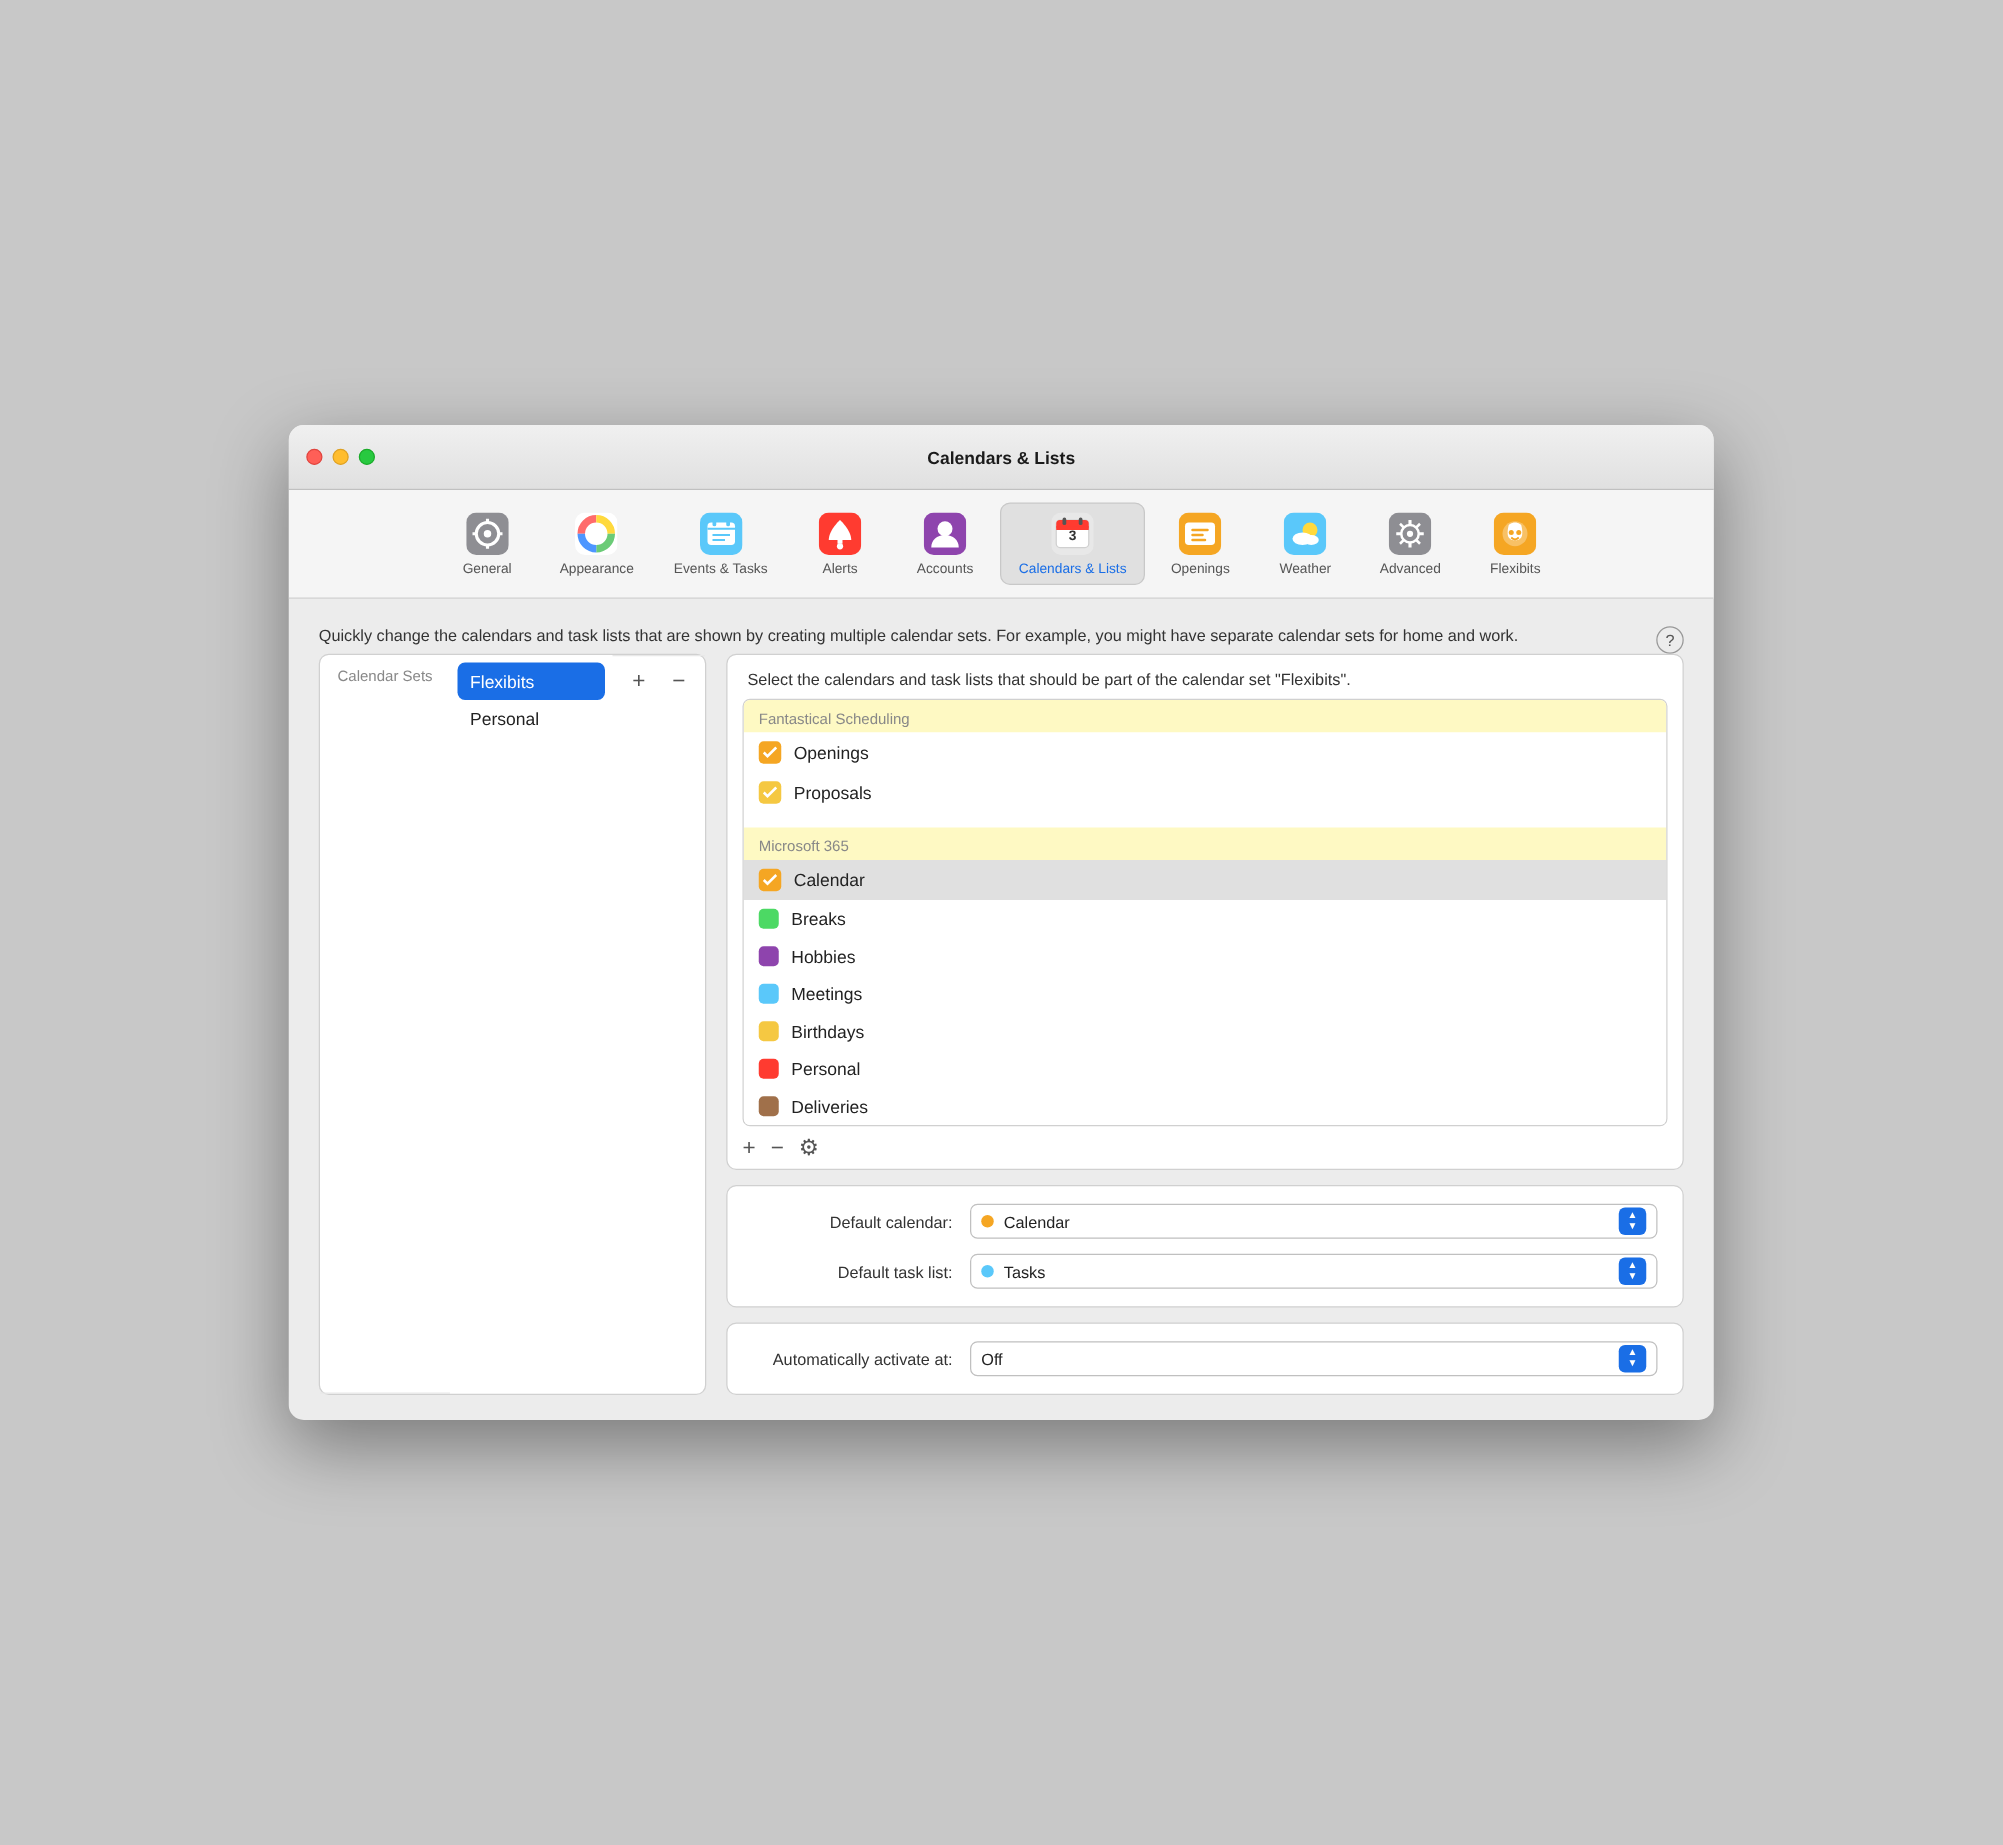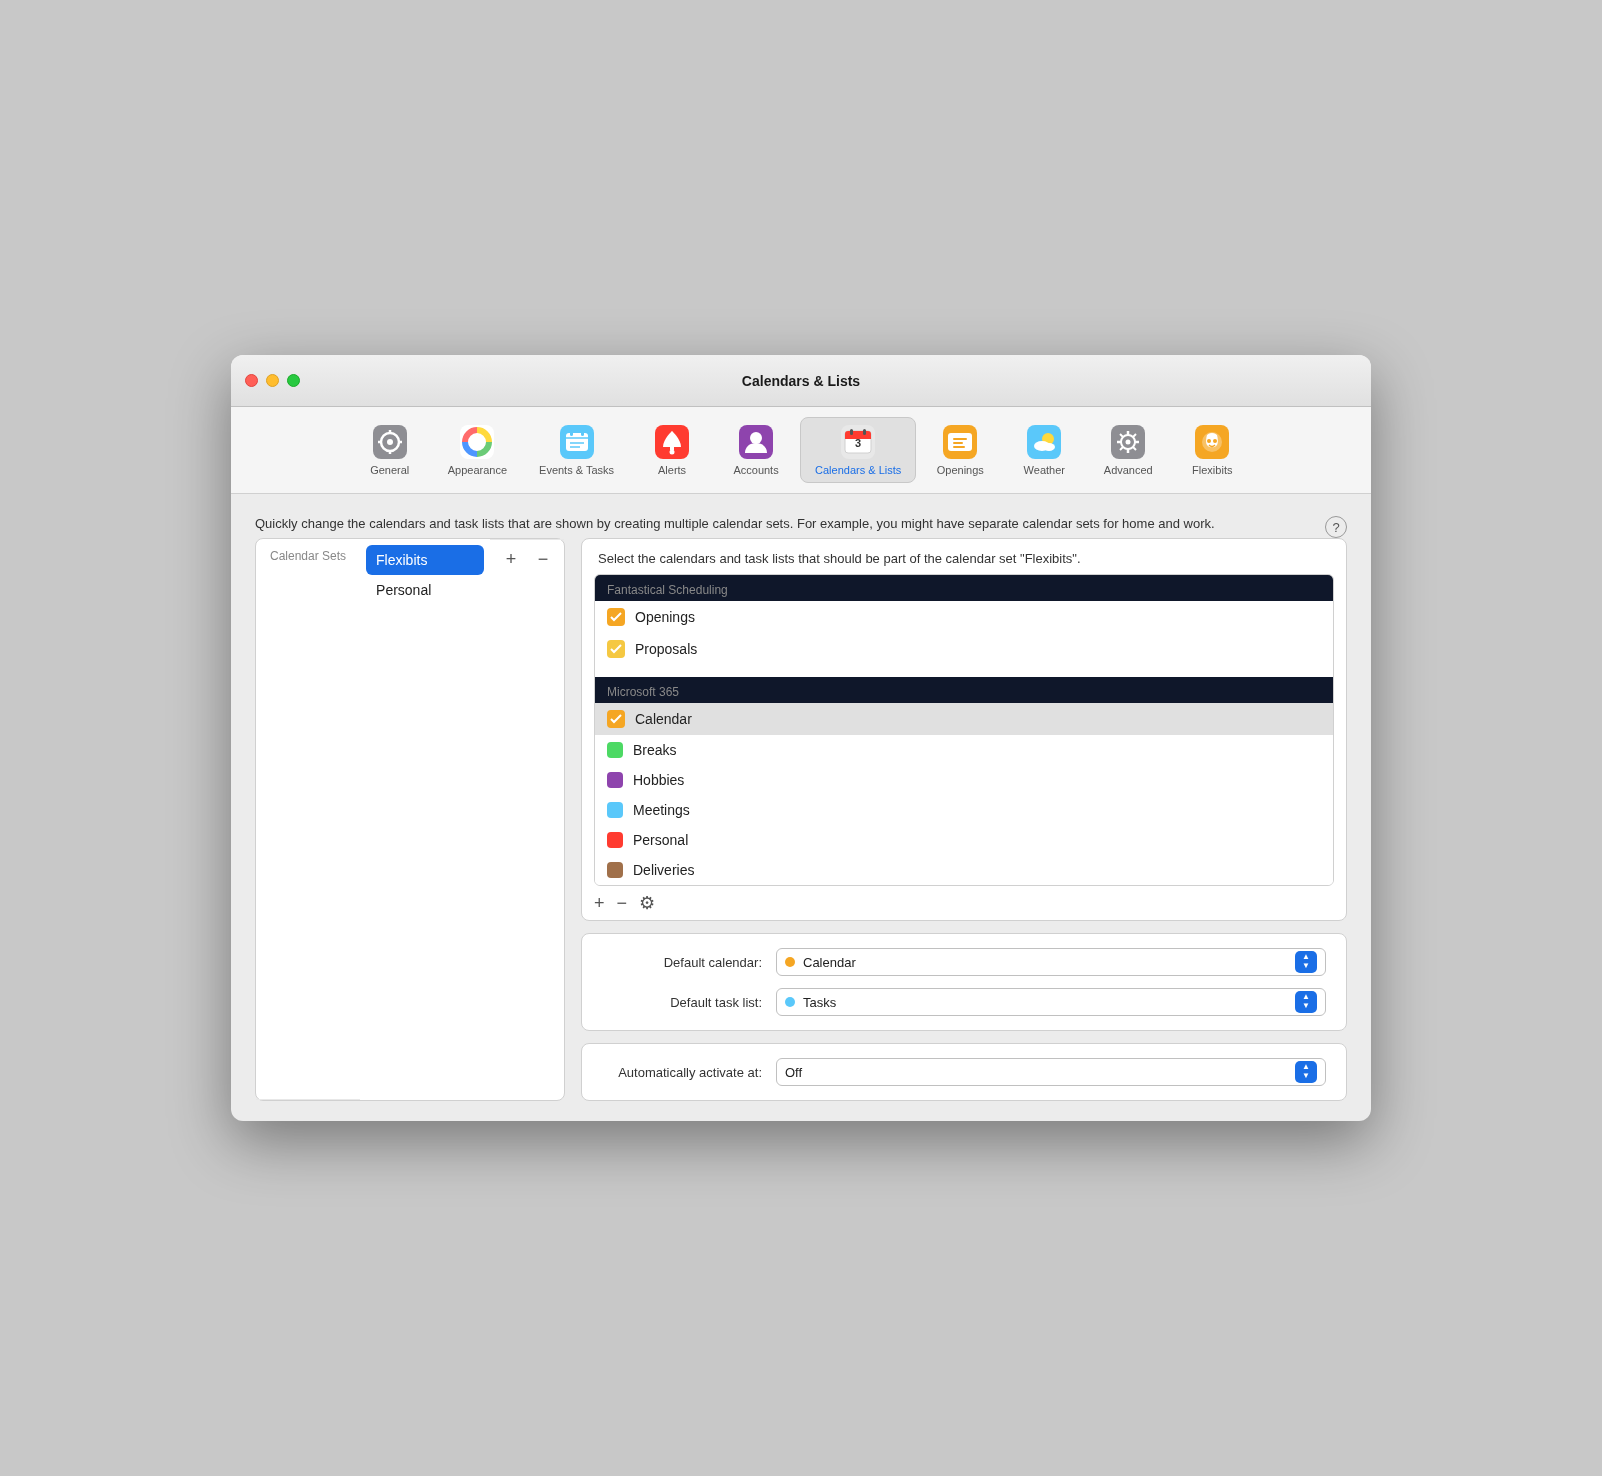--- a/index.html
+++ b/index.html
@@ -189,21 +189,21 @@
       overflow-y: auto;
       border: 1px solid #d0d0d0;
       margin: 0 12px;
       border-radius: 6px;
     }
     .calendar-group-header {
       font-size: 12px;
       color: #888;
       font-weight: 500;
       padding: 8px 12px 4px;
-      background: #0f172a;
+      background: #fef9c3;
     }
     .calendar-item {
       display: flex;
       align-items: center;
       padding: 7px 12px;
       gap: 10px;
       cursor: pointer;
       background: white;
     }
     .calendar-item.selected-row { background: #e0e0e0; }
@@ -538,20 +538,24 @@
             </div>
             <div class="calendar-item">
               <div class="calendar-color" style="background:#8e44ad; border-radius:4px;"></div>
               <span class="calendar-name">Hobbies</span>
             </div>
             <div class="calendar-item">
               <div class="calendar-color" style="background:#5ac8fa; border-radius:4px;"></div>
               <span class="calendar-name">Meetings</span>
             </div>
             <div class="calendar-item">
+              <div class="calendar-color" style="background:#f5c842; border-radius:4px;"></div>
+              <span class="calendar-name">Birthdays</span>
+            </div>
+            <div class="calendar-item">
               <div class="calendar-color" style="background:#ff3b30; border-radius:4px;"></div>
               <span class="calendar-name">Personal</span>
             </div>
             <div class="calendar-item">
               <div class="calendar-color" style="background:#a0704a; border-radius:4px;"></div>
               <span class="calendar-name">Deliveries</span>
             </div>
           </div>
           <div class="calendar-list-footer">
             <button class="list-footer-btn">+</button>

